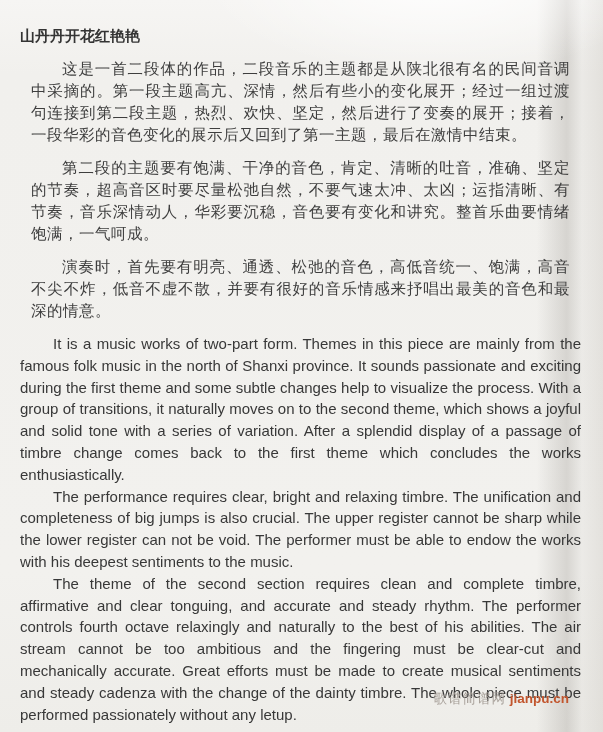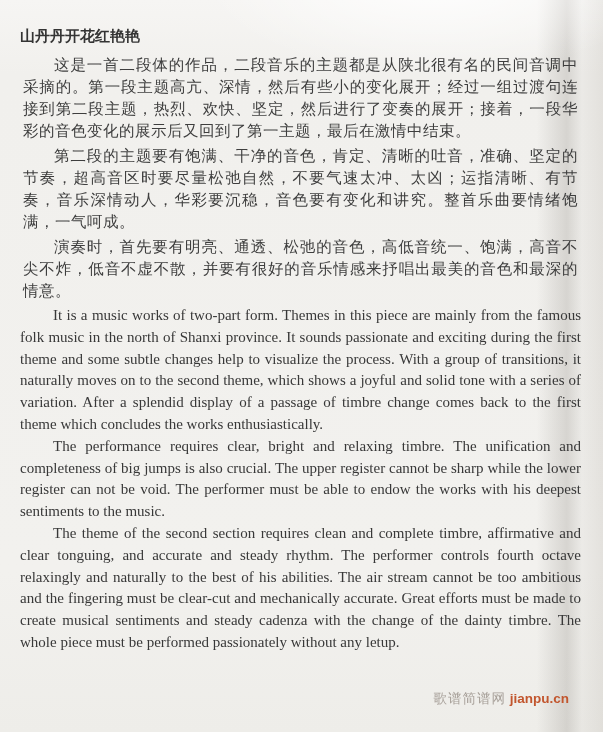--- a/index.html
+++ b/index.html
@@ -22,41 +22,41 @@
   }
   .zh-title {
     margin: 12px 0 7px 0;
     font-family: "Liberation Sans", "DejaVu Sans", sans-serif;
     font-weight: 700;
     font-size: 15px;
     line-height: 22px;
     color: #343434;
   }
   .zh-para {
-    margin: 3px;
+    margin: 11px;
     text-indent: 2em;
     font-family: "Liberation Serif", "DejaVu Serif", serif;
     font-size: 15.5px;
     line-height: 22px;
     text-align: justify;
     letter-spacing: 0.5px;
     color: #3e3e3e;
   }
   .en-title {
     margin: 21px 0 6px 0;
     font-family: "Liberation Serif", "DejaVu Serif", serif;
     font-weight: 700;
     font-size: 16px;
     line-height: 21px;
     color: #343434;
   }
   .en-para {
     margin: 0;
     text-indent: 2.2em;
-    font-family: Liberation Serif, serif;
+    font-family: Liberation Sans, sans-serif;
     font-size: 15px;
     line-height: 21.8px;
     text-align: justify;
     color: #383838;
   }
   .watermark {
     position: absolute;
     right: 34px;
     bottom: 24px;
     font-size: 13.5px;

